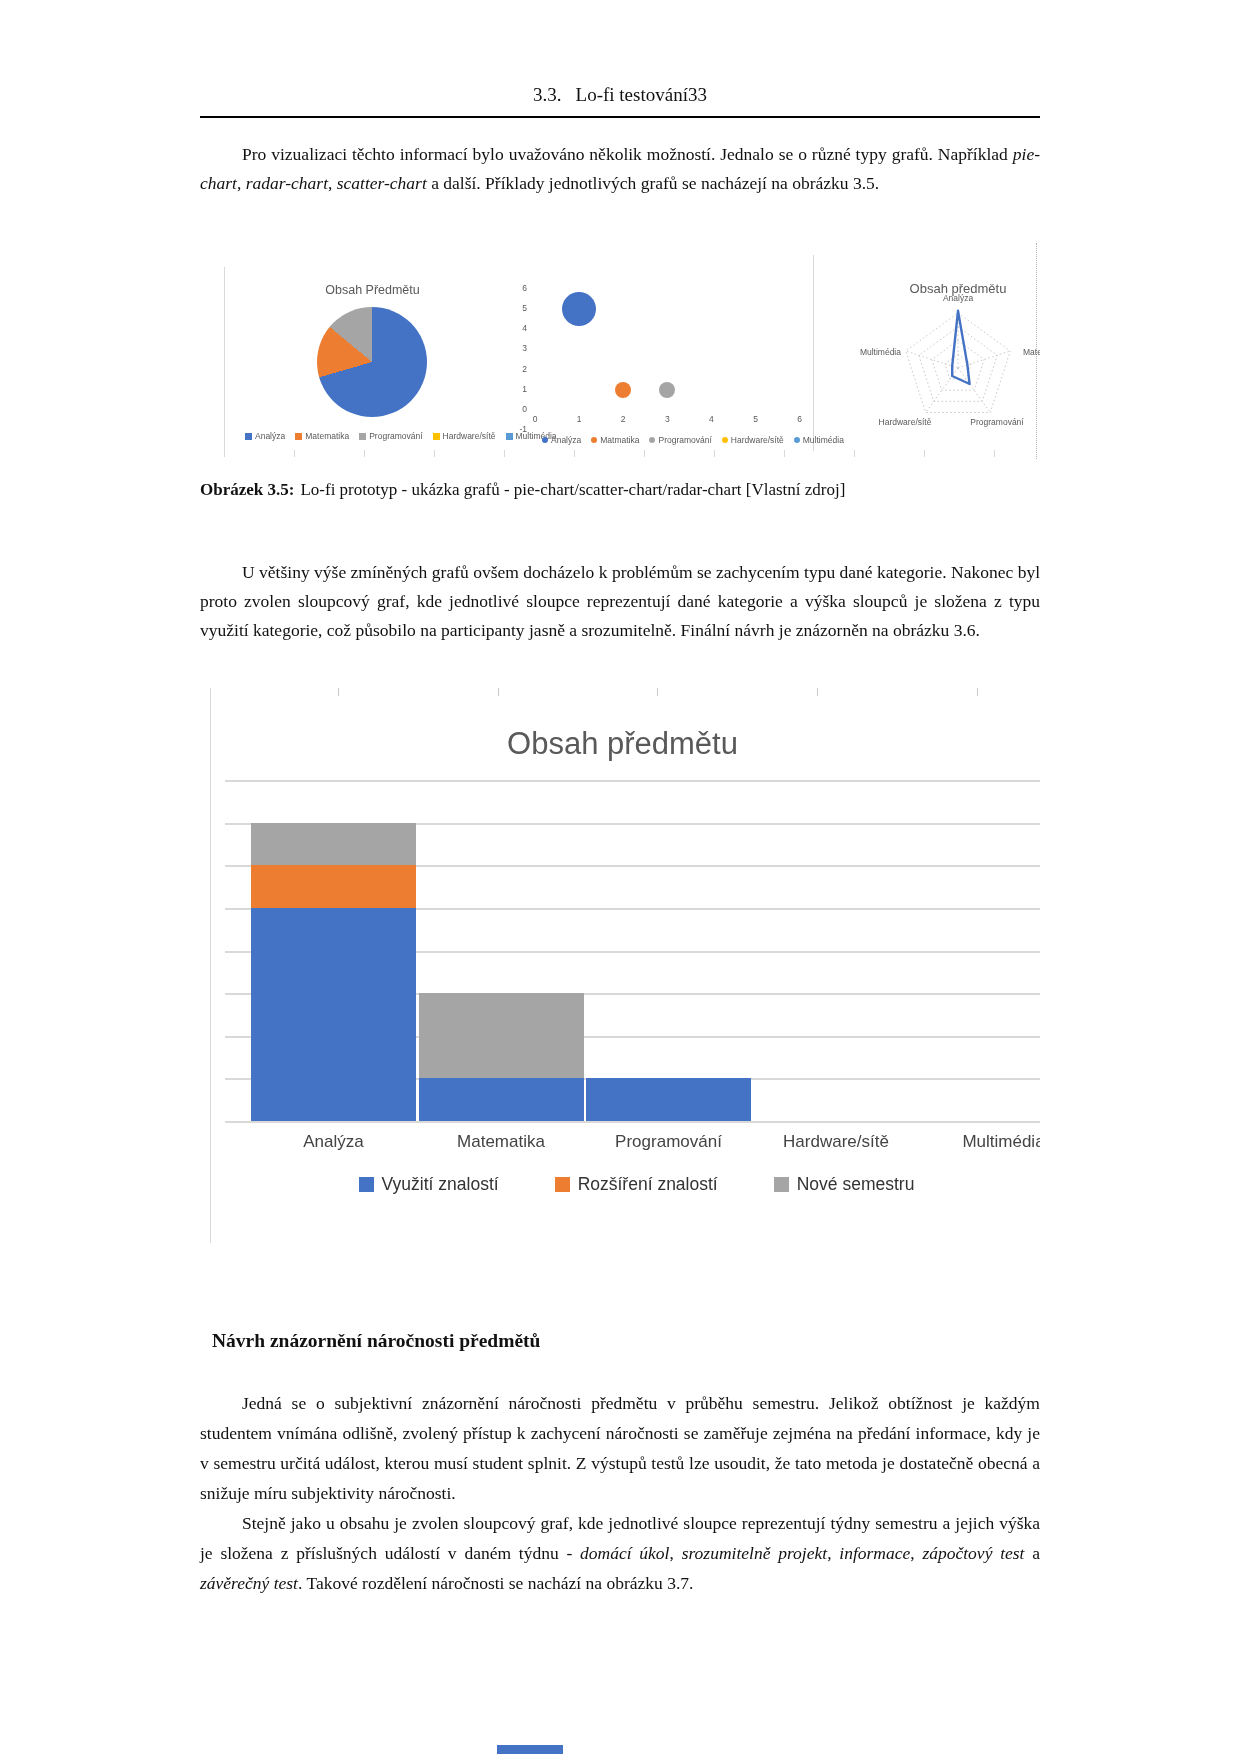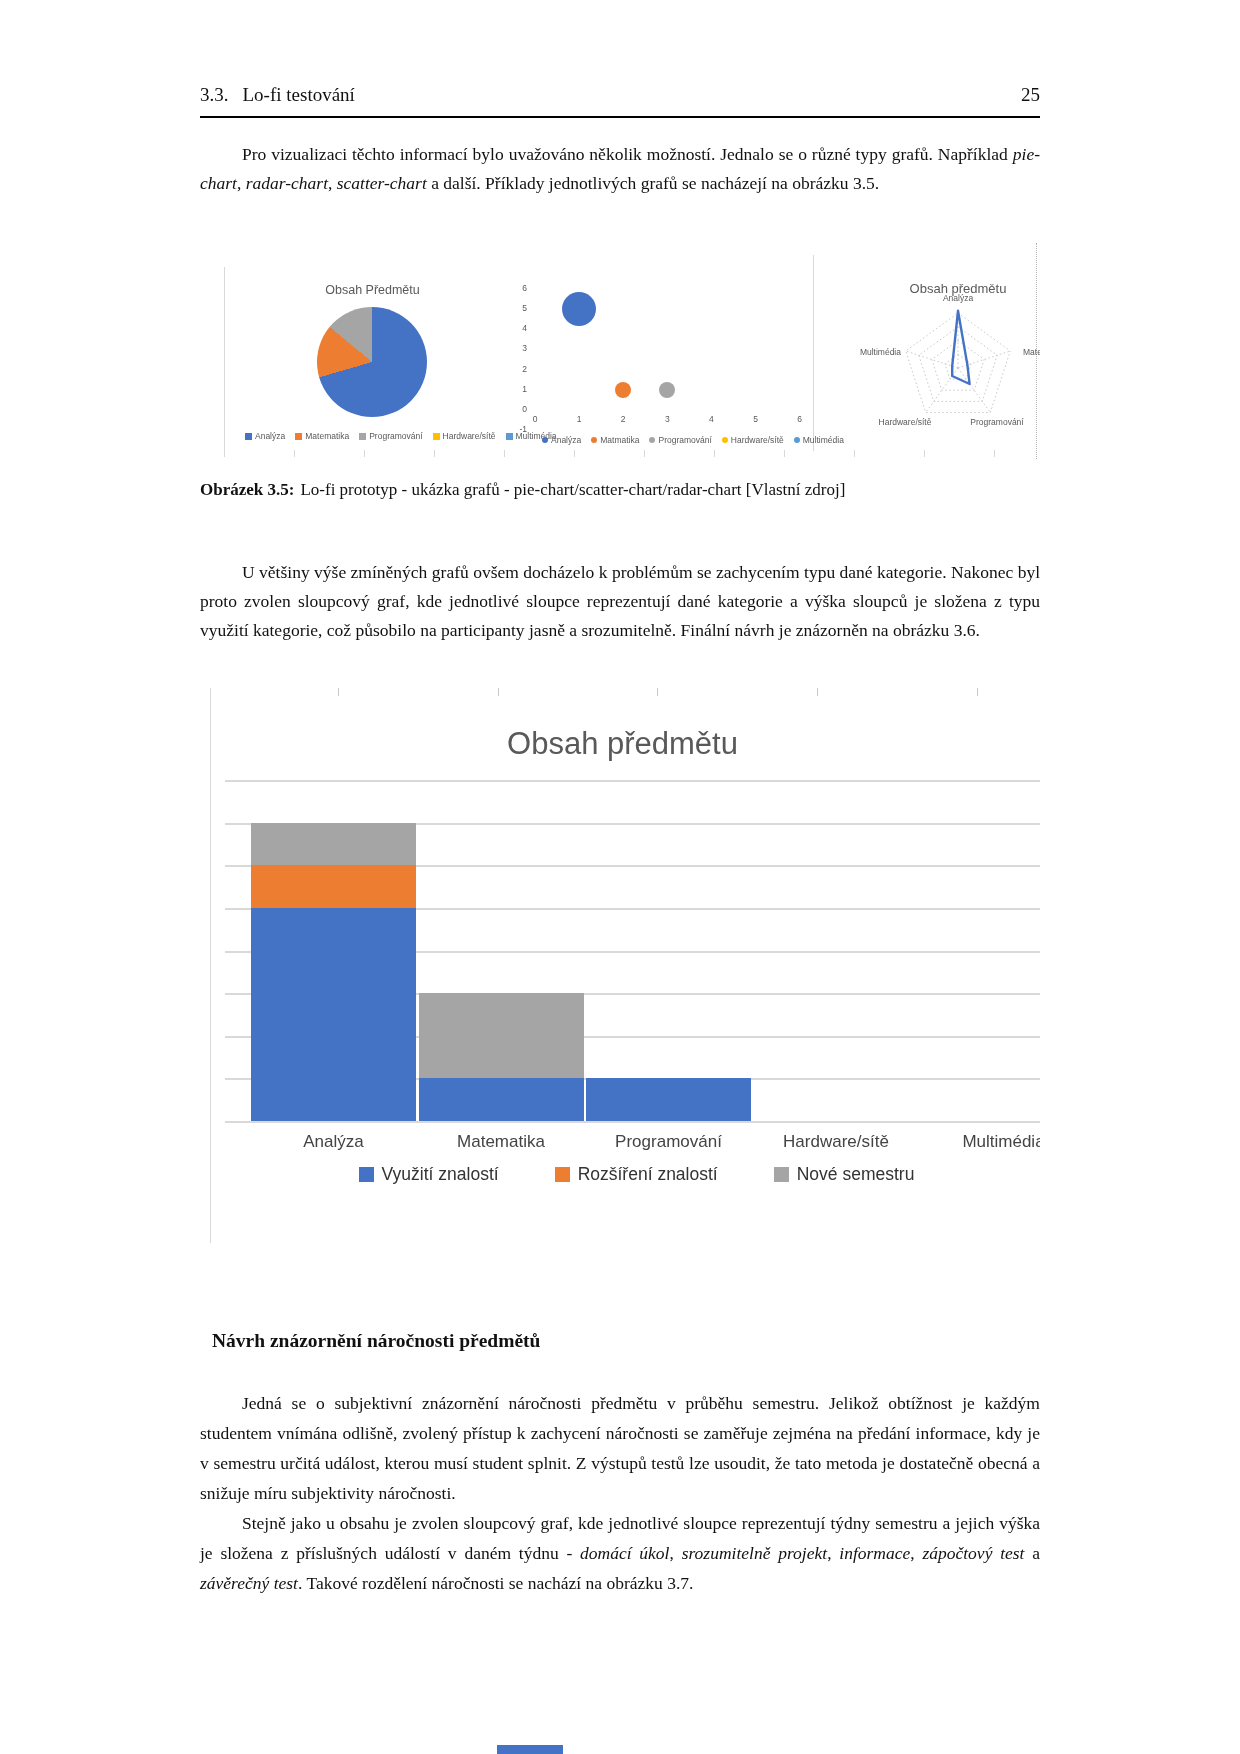--- a/index.html
+++ b/index.html
@@ -1,21 +1,21 @@
 <!DOCTYPE html>
 <html><head>
 <meta charset="utf-8">
 <style>
   html,body{margin:0;padding:0;background:#ffffff;}
   .page{position:relative;width:1240px;height:1754px;background:#fff;overflow:hidden;
         font-family:"Liberation Serif","DejaVu Serif",serif;color:#111;}
   .abs{position:absolute;}
 
   
-  .hdr{left:200px;top:84px;width:840px;display:flex;justify-content:space-between;
+  .hdr{left:200px;top:84px;width:840px;display:flex;justify-content:center;
        font-size:19px;}
   .hdr .sec-no{margin-right:14px;}
   .hdr-rule{left:200px;top:116px;width:840px;height:2px;background:#000;}
 
   
   .para{width:840px;text-align:justify;font-size:17.5px;line-height:29px;}
   .para p{margin:0;text-indent:42px;}
   .p3p4 p{line-height:30px;}
 
   .caption{left:200px;width:840px;font-size:17px;}
@@ -43,37 +43,37 @@
 
   
   .fig36{left:205px;top:688px;width:835px;height:555px;}
   .fig36 .title{position:absolute;top:38px;left:0;width:100%;text-align:center;
                 font-size:31px;color:#595959;}
   .gridline{position:absolute;left:20px;width:815px;height:2px;background:#d9d9d9;}
   .bar-seg{position:absolute;}
   .cat-label{position:absolute;top:444px;font-size:17px;color:#444;text-align:center;}
   .fig36 .legend{position:absolute;top:470px;left:0;width:100%;display:flex;
                  justify-content:center;align-items:center;font-size:17.5px;color:#333;}
-  .fig36 .legend .li{display:flex;align-items:center;margin:6px 14px;padding-left:28px;}
+  .fig36 .legend .li{display:flex;align-items:center;margin:16px 14px;padding-left:28px;}
   .fig36 .legend .sw{width:15px;height:15px;margin-right:8px;display:inline-block;}
   .fig36 .topstick{position:absolute;top:0;width:1px;height:8px;background:#c9c9c9;}
   .fig36 .leftline{position:absolute;left:5px;top:0;width:1px;height:555px;background:#d9d9d9;}
 
   .bottom-strip{left:497px;top:1745px;width:66px;height:9px;}
 </style>
 </head>
 <body>
 
 <div class="page">
 
   <div class="abs hdr">
     <span>
       <span class="sec-no">3.3.</span><span>Lo-fi testování</span>
     </span>
-    <span>25</span>
+    <span>33</span>
   </div>
   <div class="abs hdr-rule"></div>
 
   <div class="abs para" style="left:200px;top:140px;">
     <p>Pro vizualizaci těchto informací bylo uvažováno několik možností. Jednalo se o různé typy grafů. Například <i>pie-chart</i>, <i>radar-chart</i>, <i>scatter-chart</i> a další. Příklady jednotlivých grafů se nacházejí na obrázku 3.5.</p>
   </div>
 
   <div class="abs fig fig35">
     <div class="vline" style="left:19px;top:24px;height:190px;"></div>
     <div class="vline" style="left:608px;top:12px;height:196px;"></div>

